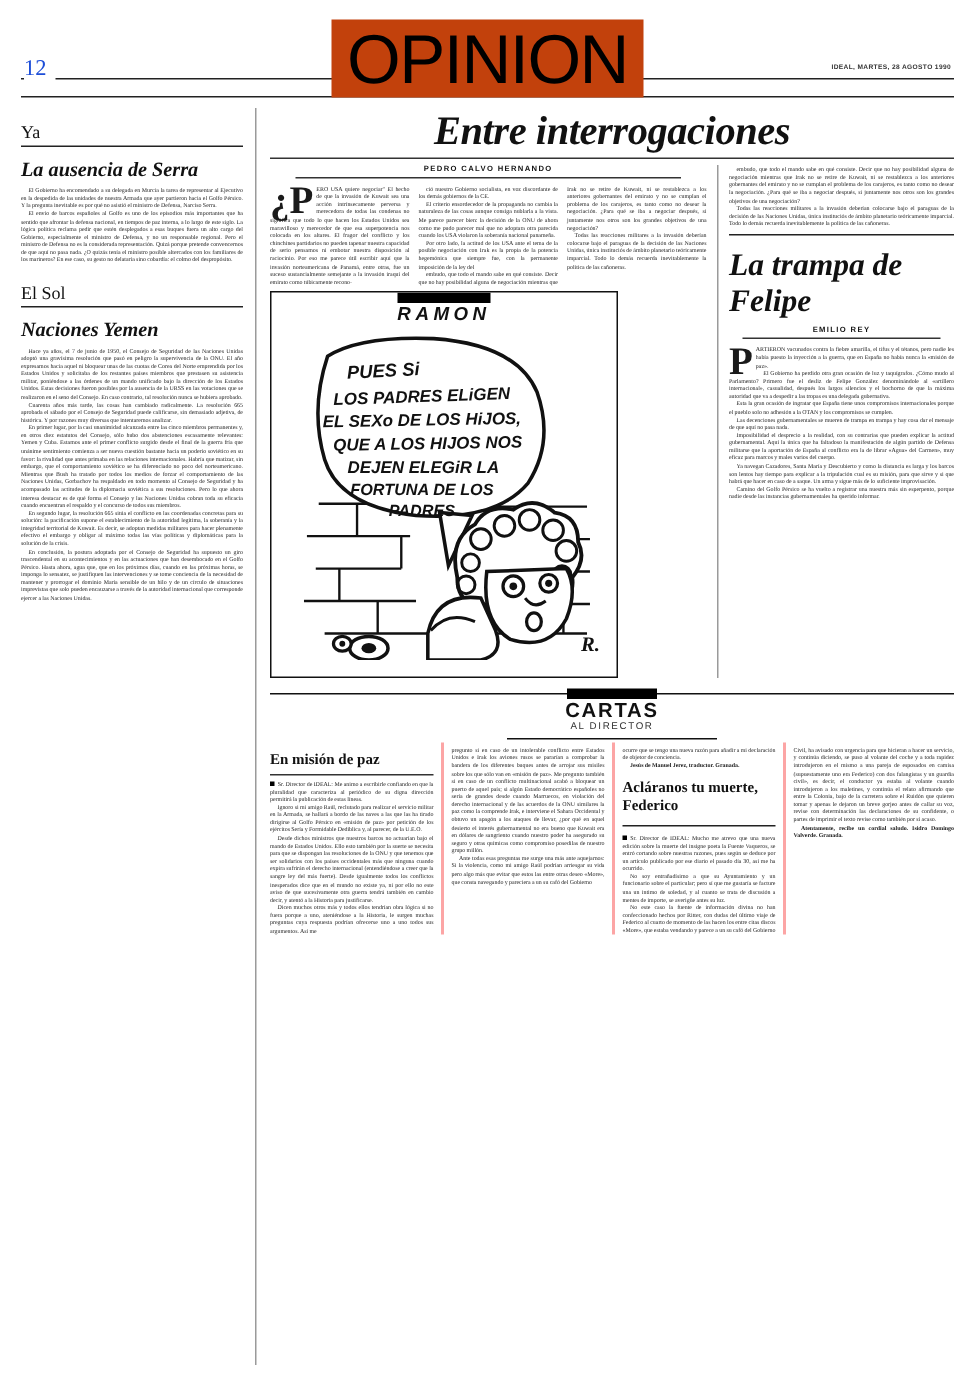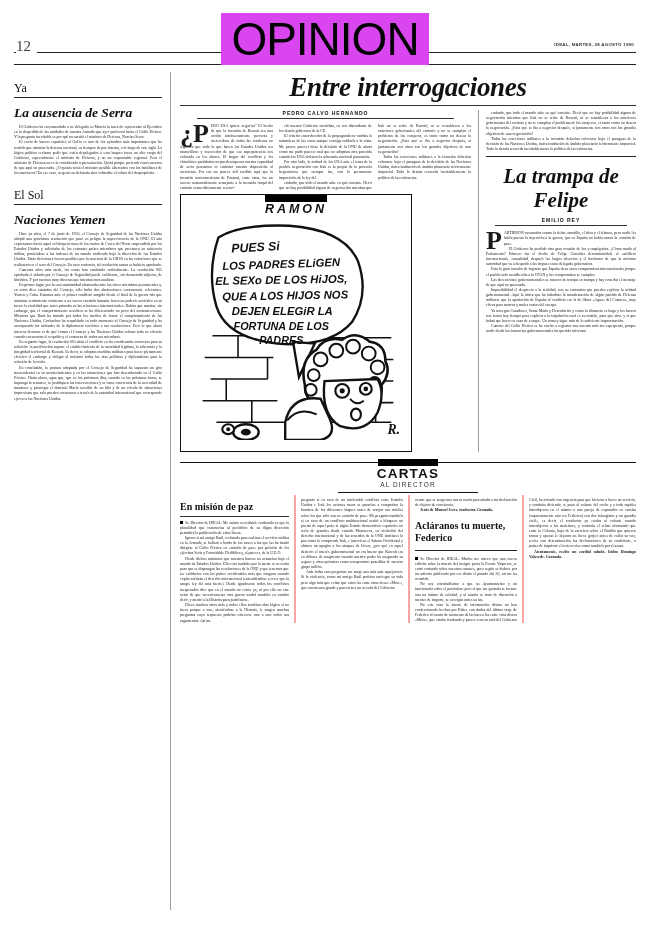--- a/index.html
+++ b/index.html
@@ -28,39 +28,39 @@
   .mast-rule-top {
     position: absolute;
     left: 0; right: 0; top: 32px;
     height: 1px; background: #222;
   }
   .folio {
     position: absolute;
     left: 2px; top: 18px;
     font-size: 15px;
     font-family: "Liberation Serif", serif;
-    color: #404040;
+    color: #1d4ed8;
     background: #fff;
     padding-right: 6px;
     z-index: 3;
   }
   .opinion-word {
     position: absolute;
     left: 0; right: 0; top: -4px;
     text-align: center;
     font-family: "Liberation Sans", sans-serif;
     font-size: 46px;
     font-weight: 300;
     letter-spacing: -1px;
     line-height: 46px;
     color: #000;
     z-index: 3;
   }
   .opinion-word span {
-    background: #d946ef;
+    background: #c2410c;
     padding: 0 10px;
   }
   .edition-line {
     position: absolute;
     right: 2px; top: 22px;
     font-family: "Liberation Sans", sans-serif;
     font-size: 4.4px;
     font-weight: bold;
     letter-spacing: 0.25px;
     color: #333;
@@ -206,21 +206,20 @@
     letter-spacing: 3px;
     margin-top: 7px;
   }
 
   
   .right-title {
     font-family: "Liberation Serif", serif;
     font-style: italic;
     font-weight: bold;
     font-size: 21px;
-    text-align: center;
     line-height: 24px;
     margin: 7px 0 5px 0;
   }
 
   
   .cartas-sep { height: 1px; background: #111; margin: 6px 0 0 0; }
   .cartas-head {
     position: relative;
     text-align: center;
     margin-top: -4px;

